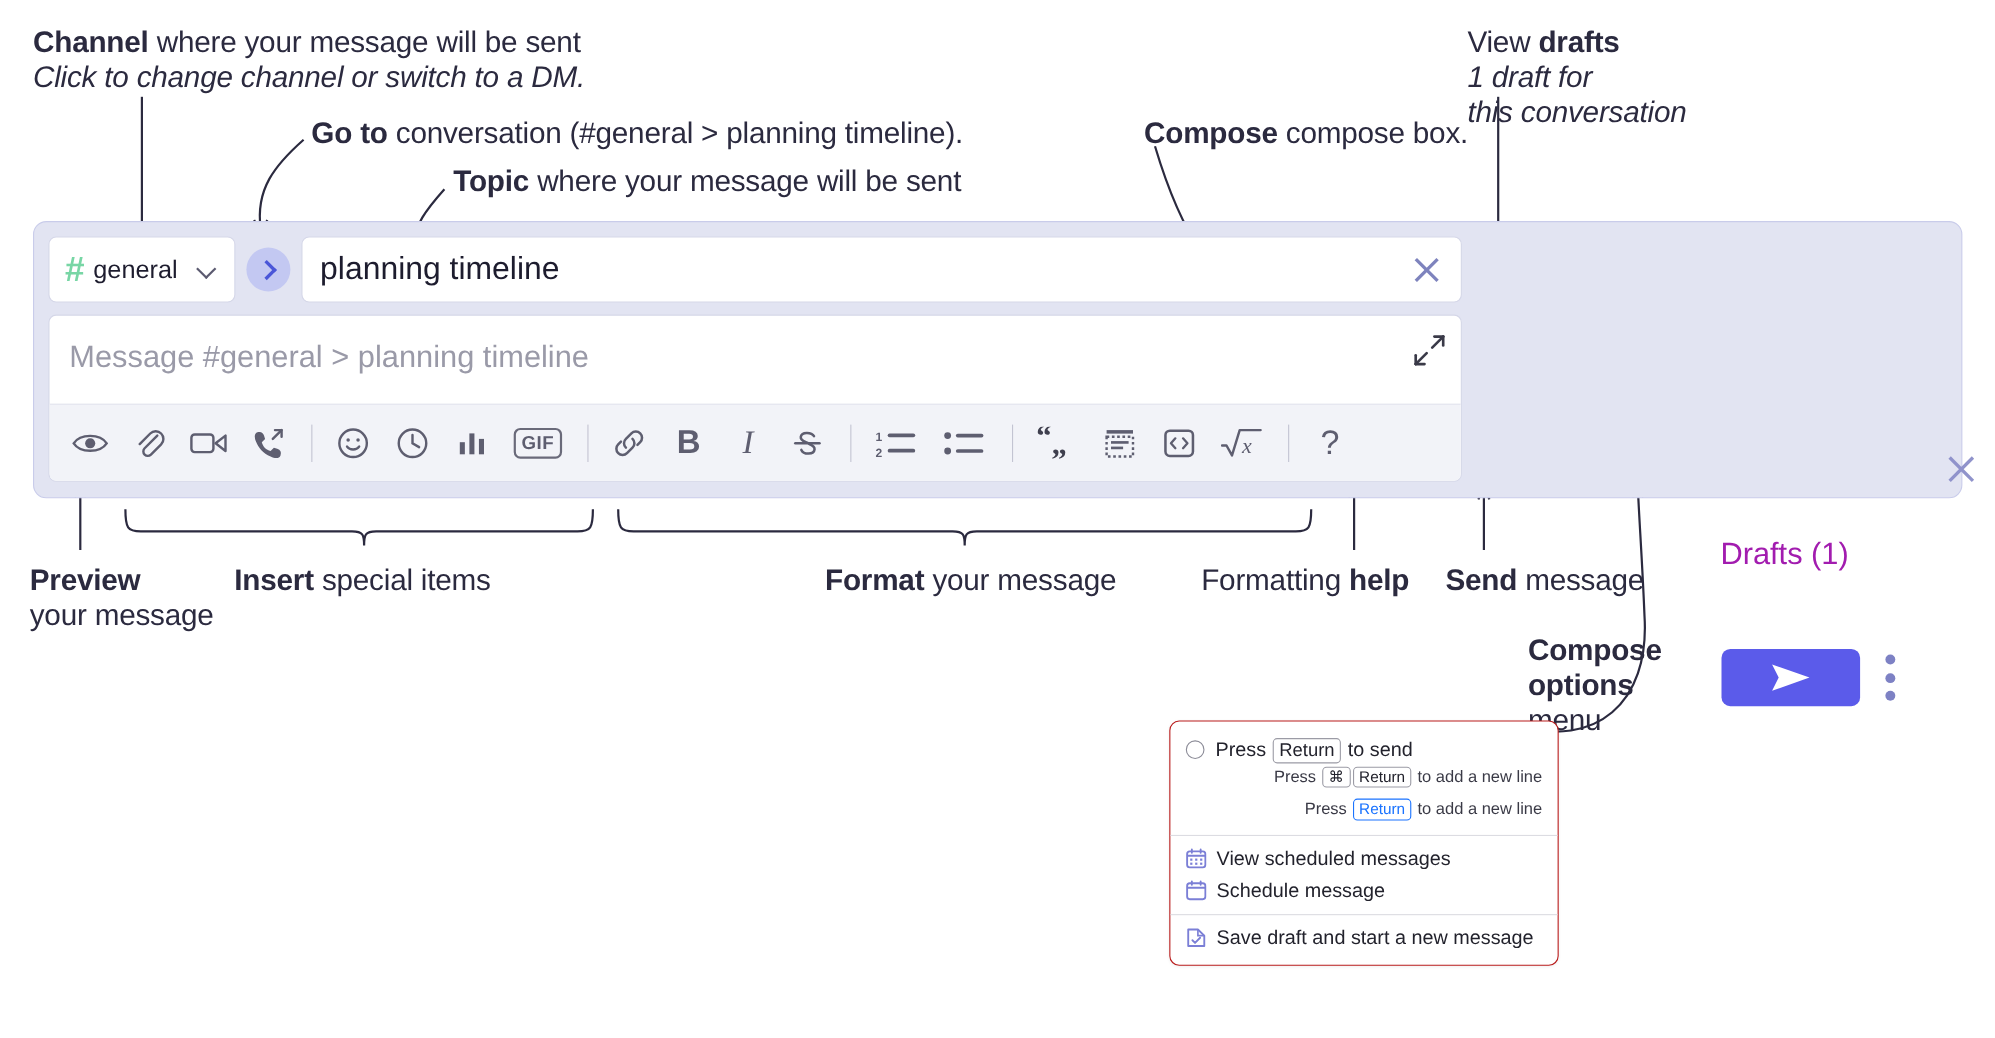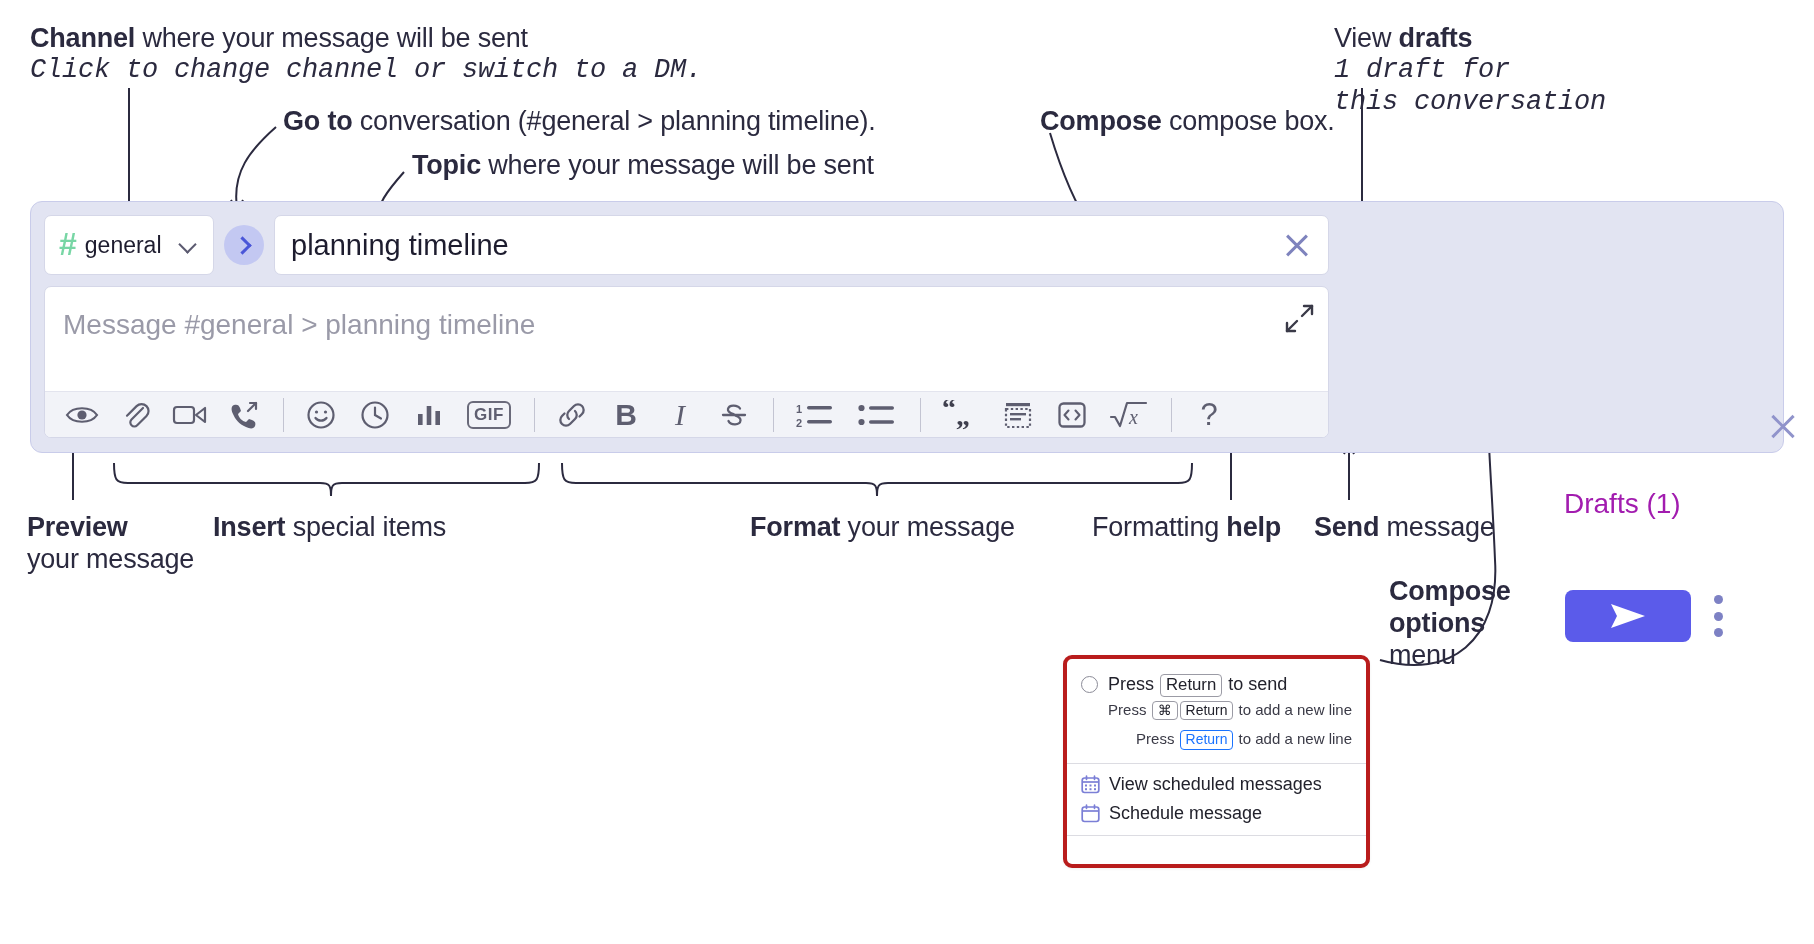--- a/index.html
+++ b/index.html
@@ -17,21 +17,21 @@
   }
   .ann {
     position: absolute;
     font-size: 27px;
     line-height: 1.18;
     color: #2b2a3f;
     white-space: nowrap;
     letter-spacing: -0.2px;
   }
   .ann b { font-weight: 700; }
-  .ann .it { font-style: italic; font-family: Liberation Mono, monospace; }
+  .ann .it { font-style: italic; }
 
   
   svg.leaders {
     position: absolute;
     left: 0; top: 0;
     width: 1814px; height: 944px;
     pointer-events: none;
   }
 
   
@@ -164,21 +164,21 @@
     color: #9a9aa8;
   }
   .expand-btn {
     position: absolute;
     right: 14px; top: 16px;
     width: 30px; height: 30px;
   }
   .toolbar {
     position: absolute;
     left: 0; right: 0; bottom: 0;
-    height: 46px;
+    height: 70px;
     background: #f2f3f8;
     border-top: 1px solid #e3e4ee;
     display: flex;
     align-items: center;
     padding-left: 14px;
     box-sizing: border-box;
   }
   .tb-btn {
     width: 46px; height: 46px;
     display: flex;
@@ -262,26 +262,26 @@
     background: #9093cb;
   }
   .panel-close:before { transform: rotate(45deg); }
   .panel-close:after  { transform: rotate(-45deg); }
 
   
   #opt-menu {
     position: absolute;
     left: 1063px;
     top: 655px;
-    width: 307px;
+    width: 354px;
     background: #fff;
-    border: 4px solid #b91c1c;
+    border: 1px solid #b91c1c;
     border-radius: 9px;
     box-sizing: border-box;
-    padding: 10px 0 22px 0;
+    padding: 10px 0 10px 0;
     box-shadow: 0 1px 3px rgba(0,0,0,.06);
   }
   .opt-row {
     display: flex;
     align-items: flex-start;
     padding: 3px 14px 0 14px;
   }
   .radio {
     width: 17px; height: 17px;
     border: 1.7px solid #8b8b97;
@@ -650,13 +650,21 @@
     <svg width="19" height="19" viewBox="0 0 19 19">
       <rect x="1.2" y="3" width="16.6" height="14.5" rx="2.4" fill="none" stroke="#7b7fd6" stroke-width="1.7"></rect>
       <path d="M1.2 7 L17.8 7" stroke="#7b7fd6" stroke-width="1.7"></path>
       <path d="M5.5 1.2 L5.5 4.3 M13.5 1.2 L13.5 4.3" stroke="#7b7fd6" stroke-width="1.7" stroke-linecap="round"></path>
     </svg>
     <span>Schedule message</span>
   </div>
 
   <div class="menu-sep"></div>
 
+  <div class="menu-item">
+    <svg width="19" height="19" viewBox="0 0 19 19">
+      <path d="M2.2 2 L11 2 L16.8 7.6 L16.8 17 L2.2 17 Z" fill="none" stroke="#7b7fd6" stroke-width="1.7" stroke-linejoin="round"></path>
+      <path d="M11 2 L11 7.6 L16.8 7.6" fill="none" stroke="#7b7fd6" stroke-width="1.5"></path>
+      <path d="M6 11.8 L8.4 14.2 L13 9.5" fill="none" stroke="#7b7fd6" stroke-width="1.7" stroke-linecap="round" stroke-linejoin="round"></path>
+    </svg>
+    <span>Save draft and start a new message</span>
+  </div>
 </div>
 
 </body></html>

